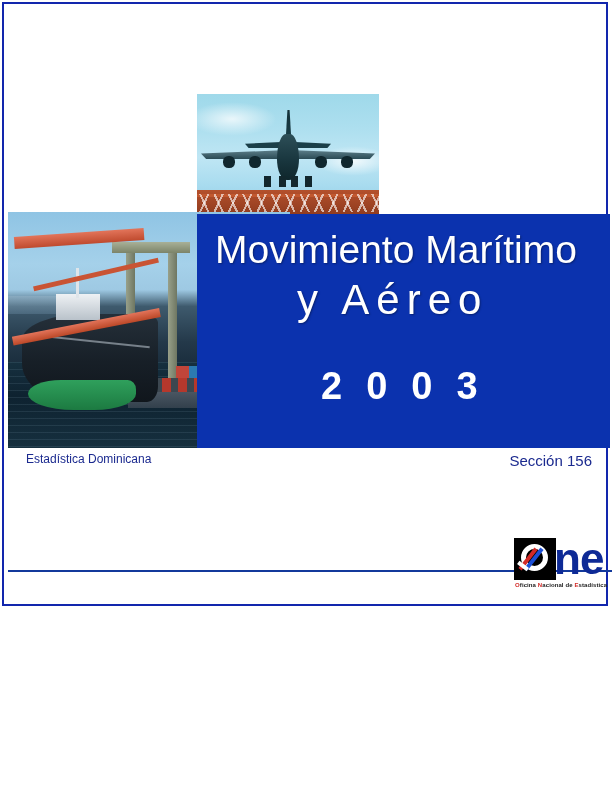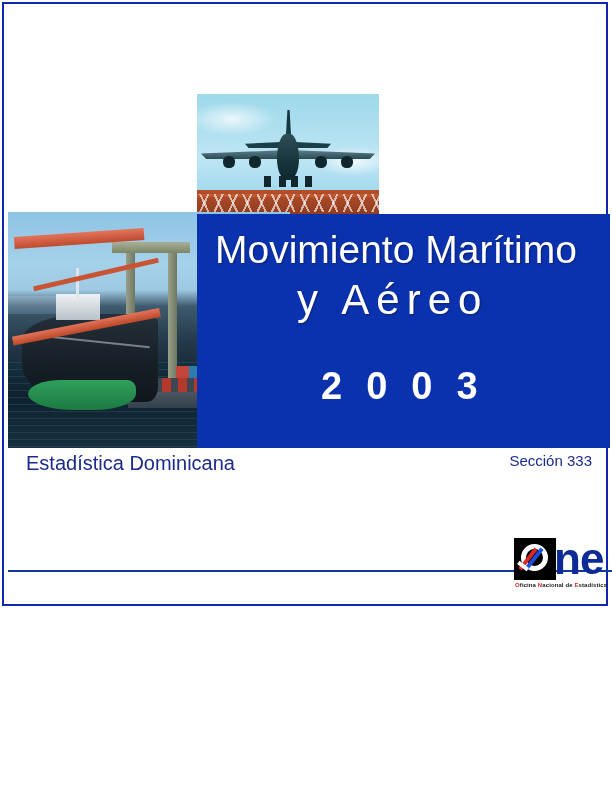--- a/index.html
+++ b/index.html
@@ -323,21 +323,21 @@
     left: 4px;
     top: 448px;
     width: 598px;
     height: 28px;
   }
   #caption-left {
     position: absolute;
     left: 18px;
     top: 0;
     color: #1b2a8f;
-    font-size: 20px;
+    font-size: 12px;
     white-space: nowrap;
   }
   #caption-right {
     position: absolute;
     right: 14px;
     top: 0;
     color: #1b2a8f;
     font-size: 15px;
     white-space: nowrap;
   }
@@ -470,21 +470,21 @@
   </div>
 
   <div id="title-band">
     <div id="title-line-1">Movimiento Marítimo</div>
     <div id="title-line-2">y Aéreo</div>
     <div id="year-text">2003</div>
   </div>
 
   <div id="caption-row">
     <div id="caption-left">Estadística Dominicana</div>
-    <div id="caption-right">Sección 333</div>
+    <div id="caption-right">Sección 156</div>
   </div>
 
   <div id="divider-rule"></div>
 
   <div id="one-logo">
     <div id="logo-mark-box">
       <div id="logo-o-ring"></div>
       <div id="logo-o-slash-red"></div>
       <div id="logo-o-slash-blue"></div>
       <div id="logo-o-tail"></div>

